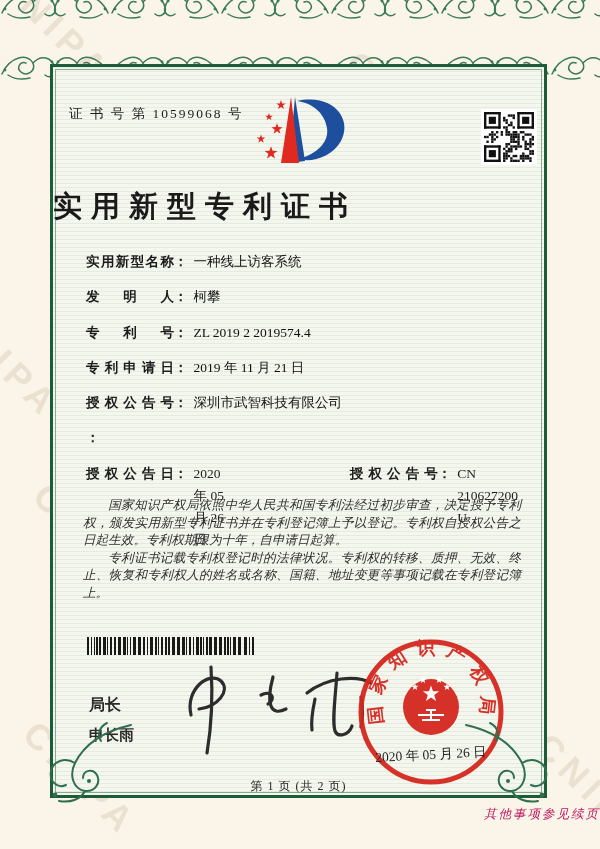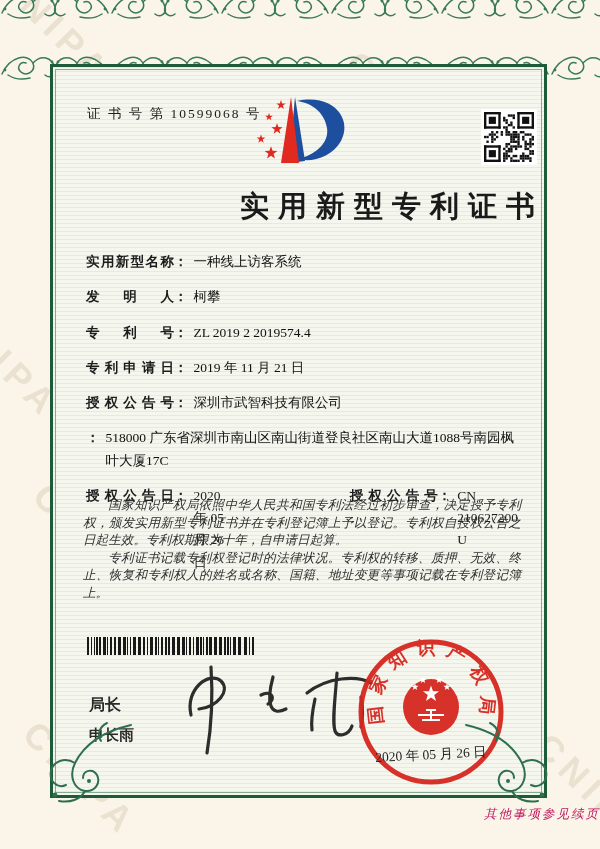--- a/index.html
+++ b/index.html
@@ -37,28 +37,28 @@
       #f5f6ee;
   }
   .frame-inner {
     position:absolute; inset:2px; border:1px solid #85ab93; pointer-events:none;
   }
   .corner { position:absolute; width:96px; height:96px; z-index:4; }
   .corner-bl { left:-12px; bottom:-12px; }
   .corner-br { right:-12px; bottom:-12px; transform:scaleX(-1); }
   
   .cert-no {
-    position:absolute; left:34px; top:38px;
+    position:absolute; left:16px; top:38px;
     font-size:13.5px; letter-spacing:2px; color:#1c1c1c;
   }
   .logo { position:absolute; left:188px; top:24px; width:120px; height:94px; }
   .qr { position:absolute; left:428px; top:42px; width:56px; height:56px; background:#fff; padding:3px; }
   .qr svg { width:100%; height:100%; }
   .title {
-    position:absolute; top:120px; left:0; width:100%; text-align:right;
+    position:absolute; top:120px; left:0; width:100%; text-align:left;
     font-size:29px; font-weight:bold; letter-spacing:9px; color:#1a1a1a;
   }
   
   .fields { position:absolute; left:33px; top:184px; width:432px; font-size:13.5px; }
   .field-row { display:flex; margin-bottom:13px; line-height:1.65; }
   .field-label {
     display:inline-block; width:88px; text-align:justify; text-align-last:justify;
     font-weight:bold; color:#1c1c1c; flex:none;
   }
   .field-colon { flex:none; font-weight:bold; margin-right:6px; }
@@ -346,21 +346,20 @@
         <span class="field-colon">：</span>
       <span class="field-value">2019 年 11 月 21 日</span>
     </div>
     <div class="field-row">
       <span class="field-label">授权公告号</span>
         <span class="field-colon">：</span>
       <span class="field-value">深圳市武智科技有限公司</span>
     </div>
     <div class="field-row">
         <span class="field-colon">：</span>
-      <span class="field-value">518000 广东省深圳市南山区南山街道登良社区南山大道1088号南园枫叶大厦17C</span>
     </div>
     <div class="grant-row">
       <span class="grant-pair">
         <span class="field-label">授权公告日</span>
           <span class="field-colon">：</span>
         <span>2020 年 05 月 26 日</span>
       </span>
       <span class="grant-gap"></span>
       <span class="grant-pair">
         <span class="field-label">授权公告号</span>
@@ -452,15 +451,16 @@
       <use href="#star5" transform="translate(83,43) scale(0.42)" fill="#fff"></use>
       <use href="#star5" transform="translate(91,50) scale(0.42)" fill="#fff"></use>
       <rect x="62" y="77" width="26" height="2" fill="#fff"></rect>
       <rect x="66" y="82" width="18" height="2" fill="#fff"></rect>
       <rect x="70" y="72" width="10" height="2" fill="#fff"></rect>
       <rect x="74" y="72" width="2" height="12" fill="#fff"></rect>
     </g>
     <text x="75" y="122" text-anchor="middle" font-size="13.5" fill="#141414" transform="rotate(-3 75 118)" font-family="'Liberation Serif',serif">2020 年 05 月 26 日</text>
   </svg>
 
+  <div class="page-info">第 1 页 (共 2 页)</div>
 </div>
 
 <div class="continuation">其他事项参见续页</div>
 
 </body></html>

